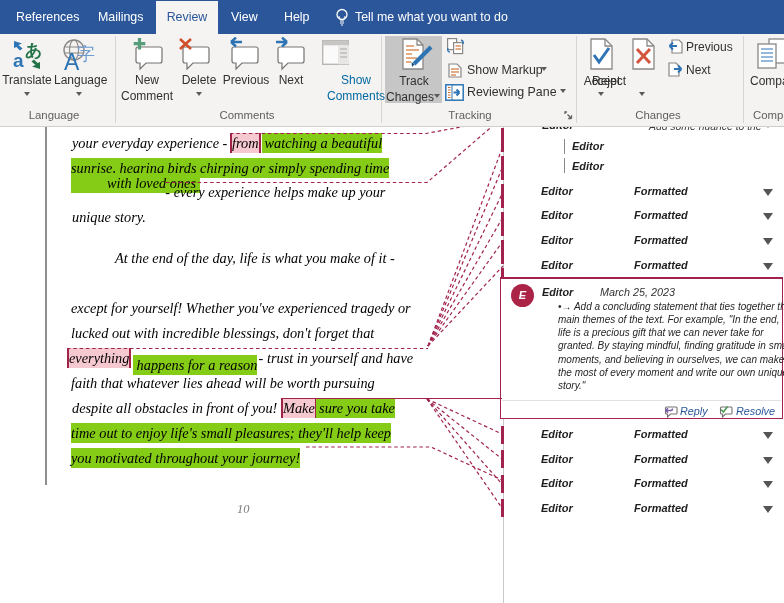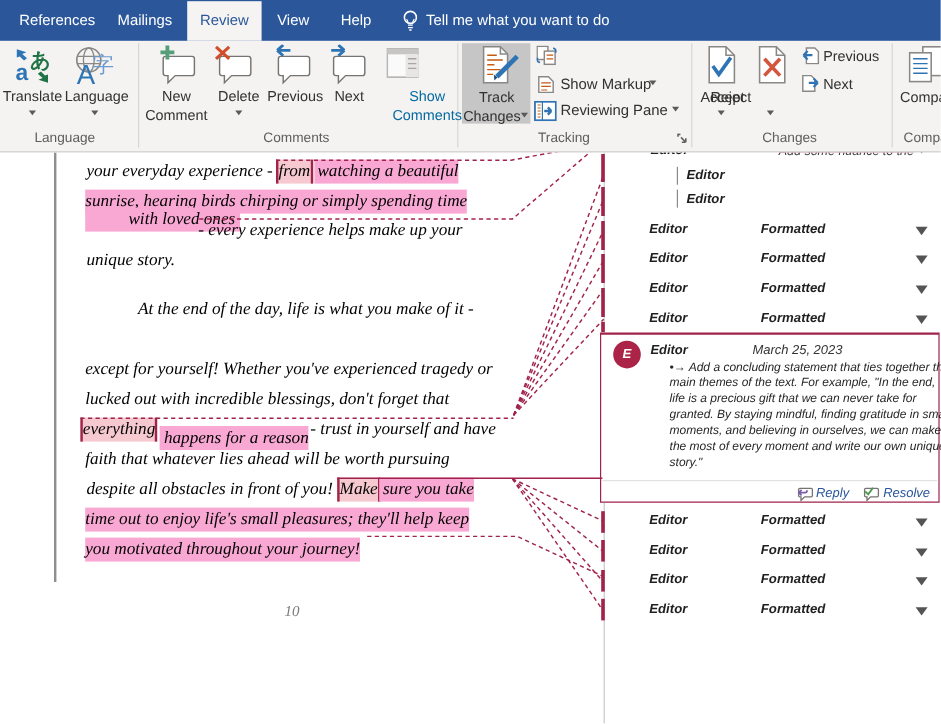--- a/index.html
+++ b/index.html
@@ -16,21 +16,21 @@
       border-bottom:1px solid #d2d0ce;}
   .sep{position:absolute;top:2px;width:1px;height:87px;background:#d8d6d4;}
   .glabel{position:absolute;top:75px;height:13px;line-height:13px;font-size:11.4px;color:#605e5c;text-align:center;white-space:nowrap;}
   .btxt{position:absolute;font-size:12px;color:#323130;text-align:center;white-space:nowrap;height:13px;line-height:13px;}
   .darr{position:absolute;width:0;height:0;border-left:3.5px solid transparent;
       border-right:3.5px solid transparent;border-top:4px solid #5a5a5a;}
   .dis{color:#0369a1;margin-left:28px;}
   
   .dl{position:absolute;height:20px;line-height:21px;font-family:"Liberation Serif",serif;
       font-size:14.32px;color:#000;white-space:pre;}
-  .hy{background:#f9a8d4;}
+  .hy{background:#84cc16;}
   .hp{background:#f6c8d0;color:#000;border-left:2px solid #a12448;border-right:2px solid #a12448;}
   
   .ed{position:absolute;font-size:11px;font-weight:bold;color:#1f1f1f;height:13px;line-height:13px;white-space:pre;}
   .pdn{position:absolute;width:0;height:0;border-left:5.5px solid transparent;
       border-right:5.5px solid transparent;border-top:7px solid #545454;}
   .tick{position:absolute;left:501px;width:3px;background:#a1234b;}
 </style>
 </head>
 <body>
 
@@ -110,21 +110,21 @@
     <div class="pdn" style="left:763px;top:237.5px;"></div>
   <div class="ed" style="left:541px;top:259px;">Editor</div>
     <div class="ed" style="left:634px;top:259px;">Formatted</div>
     <div class="pdn" style="left:763px;top:262.5px;"></div>
 
   <div class="abs" style="left:500px;top:277px;width:283px;height:142px;background:#fff;
        border:1px solid #a1234b;border-top:2px solid #a1234b;box-sizing:border-box;">
     <div style="position:absolute;left:10px;top:5px;width:23px;height:23px;border-radius:50%;
          background:#ab2346;color:#fff;font-size:11px;font-weight:bold;text-align:center;line-height:23px;">E</div>
     <div style="position:absolute;left:41px;top:7px;font-size:10.8px;font-weight:bold;color:#1f1f1f;">Editor</div>
-    <div style="position:absolute;left:94px;top:7px;font-size:10.8px;color:#333;padding-left:32px;">March 25, 2023</div>
+    <div style="position:absolute;left:67px;top:7px;font-size:10.8px;color:#333;padding-left:32px;">March 25, 2023</div>
     <div style="position:absolute;left:57px;top:20.7px;font-size:10px;line-height:13.2px;color:#262626;white-space:pre;">•→ Add a concluding statement that ties together the
 main themes of the text. For example, "In the end,
 life is a precious gift that we can never take for
 granted. By staying mindful, finding gratitude in small
 moments, and believing in ourselves, we can make
 the most of every moment and write our own unique
 story."</div>
     <div style="position:absolute;left:1px;top:120.5px;width:279px;height:1px;background:#e2e2e2;"></div>
     <svg style="position:absolute;left:161px;top:125.5px;" width="16" height="13" viewBox="0 0 16 13">
       <path d="M4.5 2 H14 Q15 2 15 3 V8 Q15 9 14 9 H8.5 L5.5 12 V9 H4.5 Q3.5 9 3.5 8 V3 Q3.5 2 4.5 2 Z" fill="#fff" stroke="#767472" stroke-width="1.1"></path>

